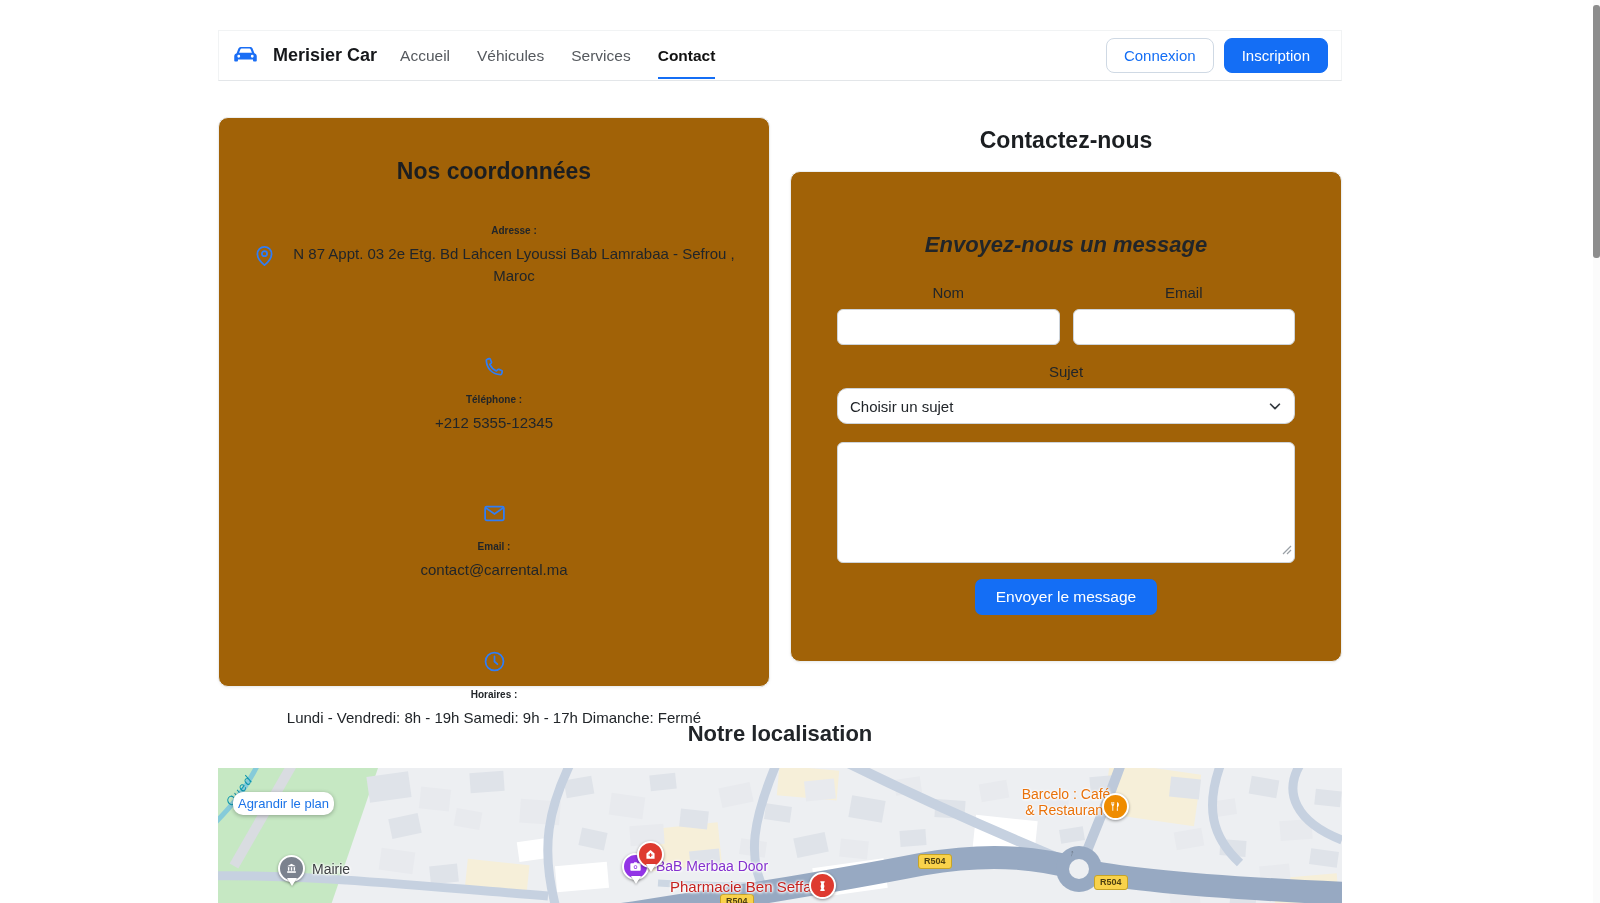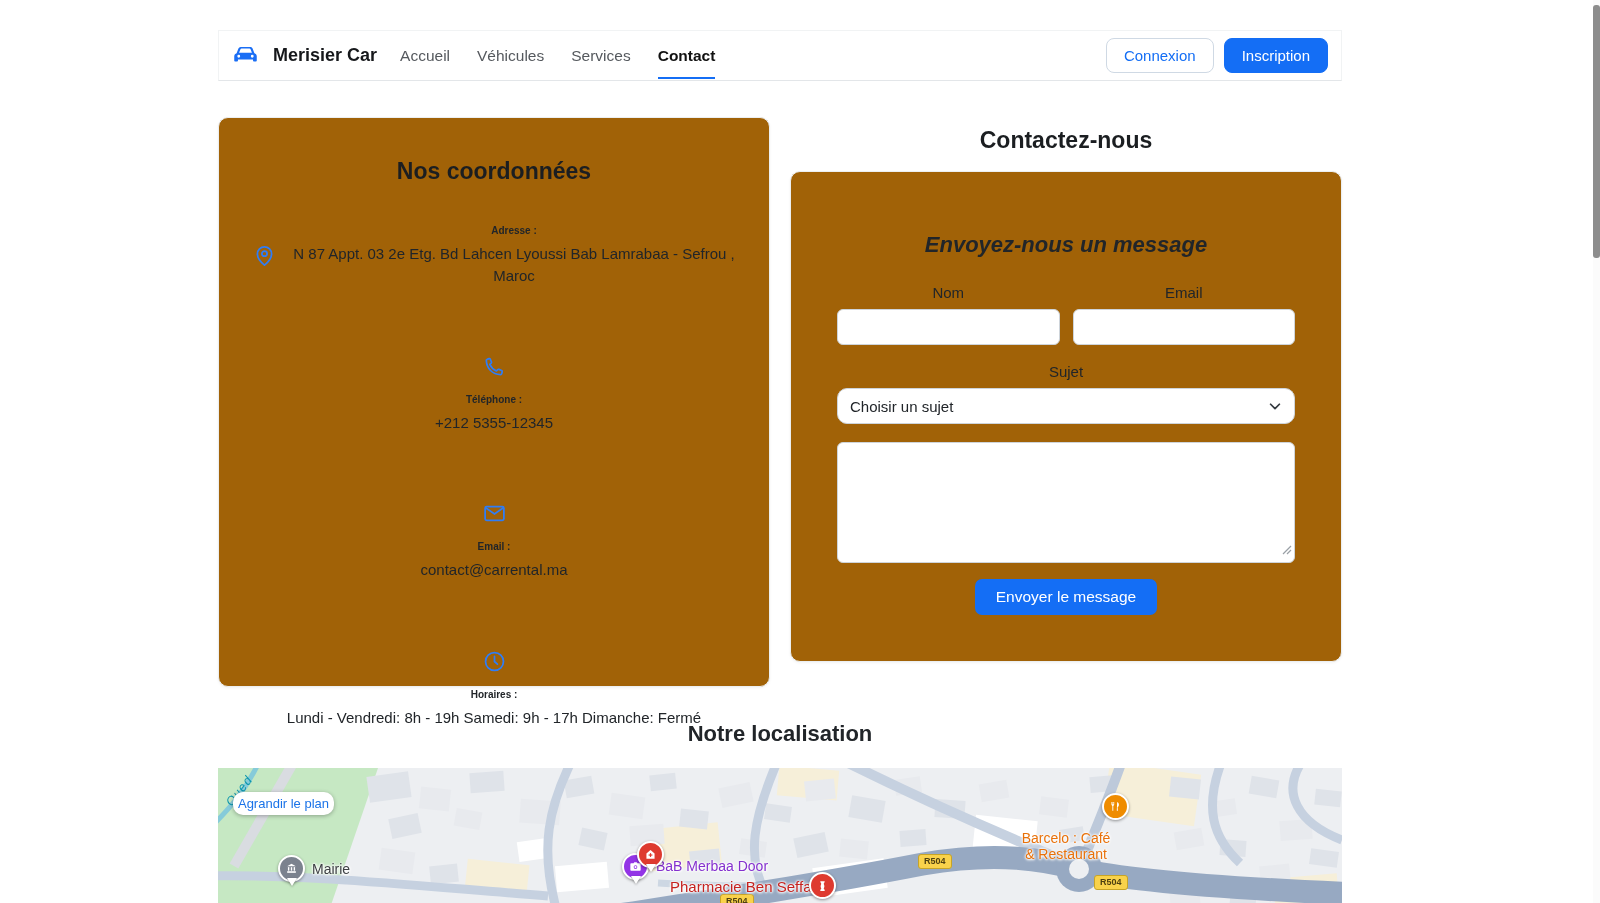--- a/index.html
+++ b/index.html
@@ -324,21 +324,21 @@
 
     <span class="map-label" style="left:452px;top:110px;color:#c5221f;font-size:15px;">Pharmacie Ben Seffar</span>
     <div class="pin" style="left:591px;top:104px;background:#de3a2f;">
       <span style="display:flex;">
         <svg width="13" height="13" viewBox="0 0 24 24" fill="#fff">
             <path d="M8 4h8v2.2c-1.6 1-2 2.6-1.2 4.6.9 2.1.9 4-.2 5.8-.5.9-.5 1.6.4 2.4l1 1V22H8v-2l1-1c.9-.8.9-1.5.4-2.4-1.1-1.8-1.1-3.7-.2-5.8.8-2 .4-3.6-1.2-4.6V4z"></path>
           </svg>
       </span>
     </div>
 
-    <div class="map-label" style="left:788px;top:18px;color:#e8710a;text-align:center;width:120px;line-height:16px;white-space:normal;margin-top:44px;">
+    <div class="map-label" style="left:788px;top:18px;color:#e8710a;text-align:center;width:120px;line-height:16px;white-space:normal;">
       <div>Barcelo : Café</div>
       <div>&amp; Restaurant</div>
     </div>
     <div class="pin" style="left:884px;top:25px;background:#ef8c00;">
       <span style="display:flex;">
         <svg width="13" height="13" viewBox="0 0 24 24" fill="#fff">
             <path d="M8.2 3.5h1.4v5c0 1.2-.7 2.1-1.7 2.5V20H6.2v-9c-1-.4-1.7-1.3-1.7-2.5v-5h1.4v4.5h.9V3.5h.9v4.5h.9l-.4-4.5zM15 3.5c2 .8 3.3 2.7 3.3 5.2 0 2.1-1 3.9-2.4 4.6l.6 6.7h-2.1l.6-16.5z"></path>
           </svg>
       </span>
     </div>

